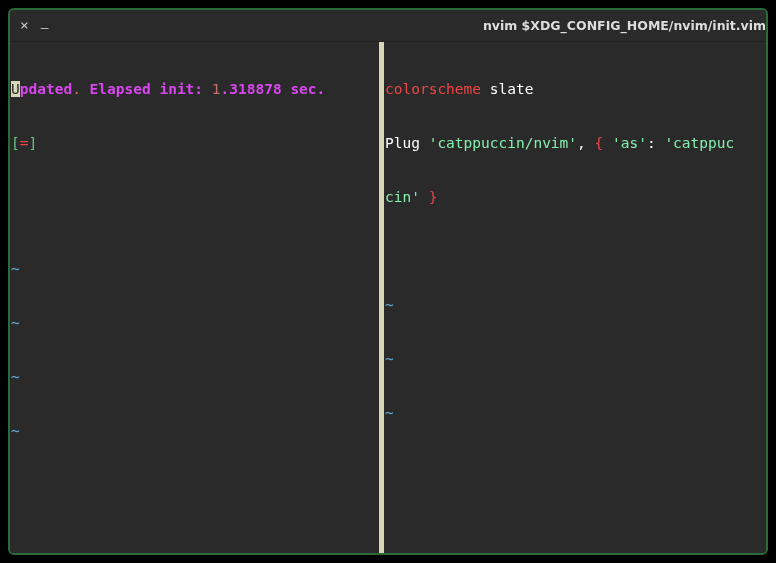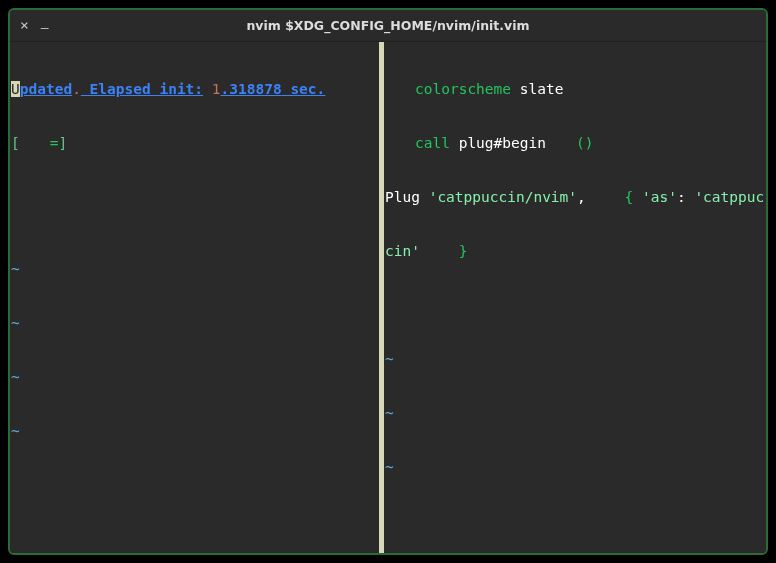--- a/index.html
+++ b/index.html
@@ -37,21 +37,21 @@
     align-items: center;
     gap: 12px;
     padding-left: 10px;
     color: #ccc;
   }
   .tb-controls span { cursor: pointer; line-height: 1; }
   .tb-minimize-glyph { font-size: 13px; position: relative; top: 2px; }
   .tb-title {
     position: absolute;
     left: 0; right: 0;
-    text-align: center;
+    text-align: right;
     color: #ddd;
     font-family: "DejaVu Sans", "Segoe UI", sans-serif;
     font-size: 12.5px;
     font-weight: 600;
     pointer-events: none;
   }
 
   
   .term {
     flex: 1 1 auto;
@@ -77,22 +77,22 @@
     width: 5px;
     background: #d8d8b8;
     flex: 0 0 auto;
   }
   .pane-right { flex: 1 1 auto; }
 
   .line { height: 18px; padding-left: 1px; }
   .tilde { color: #5fa8d3; }
 
   
-  .c-yellow { color: #22c55e; margin-left: 30px; }
-  .c-bold { font-weight: bold; color:#3b82f6;text-decoration:underline; }
+  .c-yellow { color: #ef4444; }
+  .c-bold { font-weight: bold; color:#d946ef; }
   .c-gray  { color: #bdbdbd; }
   .c-red   { color: #c47064; }
   .c-green { color: #64c48a; }
   .c-white { color: #ffffff; }
   .c-blue  { color: #86efac; }
   .cursor {
     background: #d8d8b8;
     color: #2a2a2a;
   }
 </style>
@@ -136,21 +136,20 @@
         
         
         
         
       </div>
 
       <div class="vsplit"></div>
 
       <div class="pane pane-right">
         <div class="line"><span class="c-yellow">colorscheme</span><span class="c-white"> slate</span></div>
-        <div class="line"><span class="c-yellow">call</span><span class="c-white"> plug#begin</span><span class="c-yellow">()</span></div>
         <div class="line"><span class="c-white">Plug </span><span class="c-blue">'catppuccin/nvim'</span><span class="c-white">, </span><span class="c-yellow">{</span><span> </span><span class="c-blue">'as'</span><span class="c-white">: </span><span class="c-blue">'catppuc</span></div>
         <div class="line"><span class="c-blue">cin'</span><span> </span><span class="c-yellow">}</span></div>
         <div class="line"><span> </span></div>
         <div class="line tilde">~</div>
         <div class="line tilde">~</div>
         <div class="line tilde">~</div>
         
         
         
         

